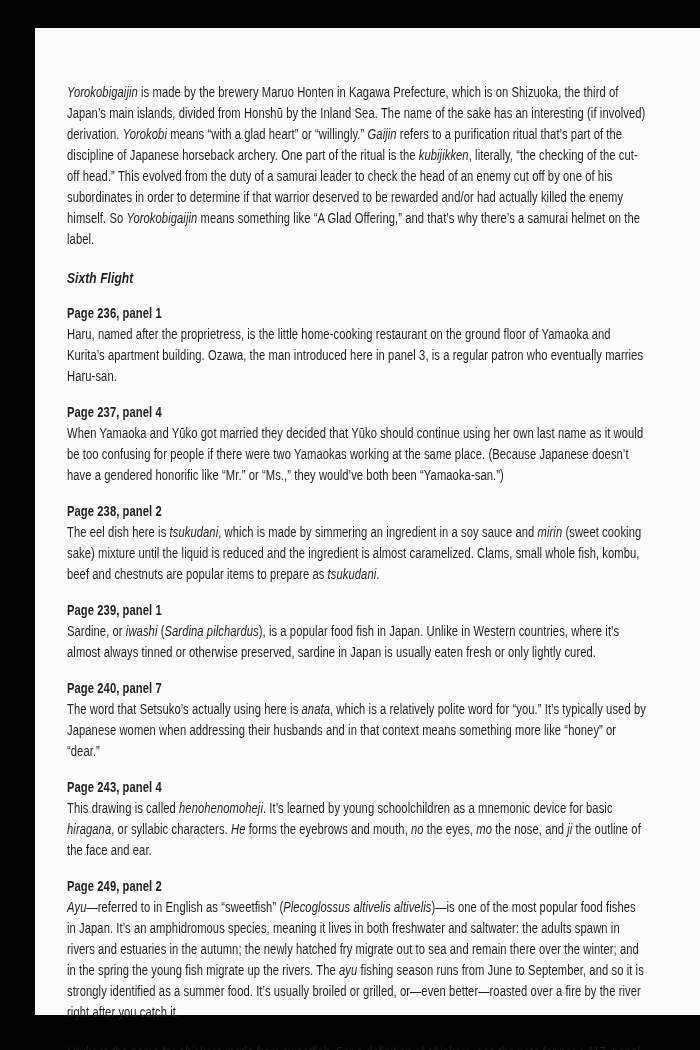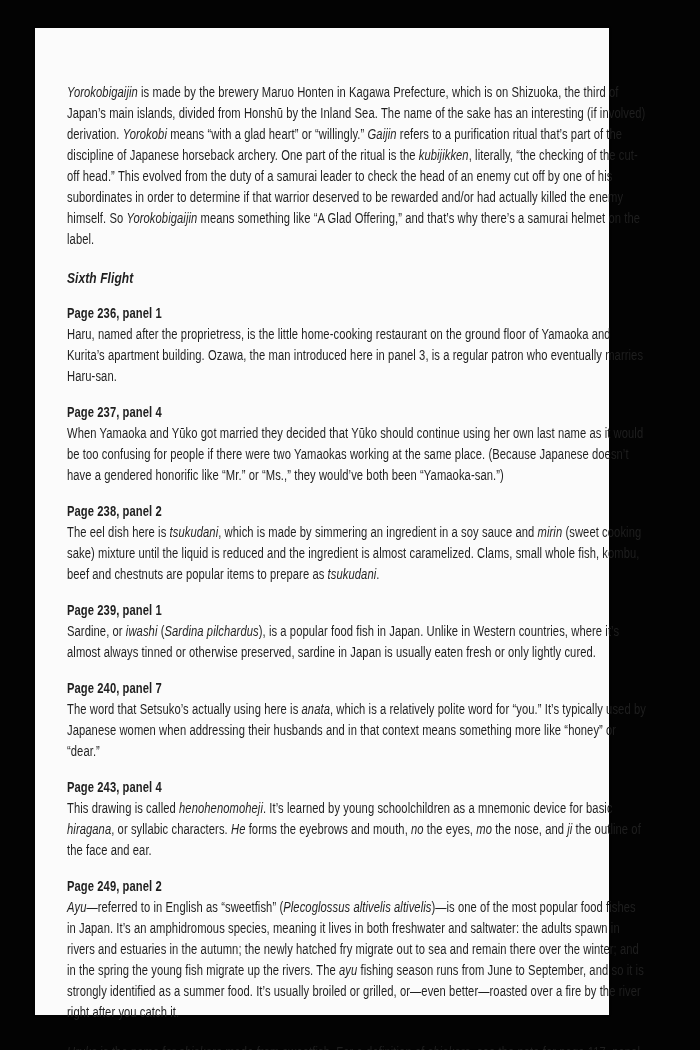--- a/index.html
+++ b/index.html
@@ -11,21 +11,21 @@
     width: 700px;
     height: 1050px;
     position: relative;
     overflow: hidden;
     font-family: "Liberation Sans", sans-serif;
   }
   .paper {
     position: absolute;
     left: 35px;
     top: 28px;
-    width: 574px;
+    width: 665px;
     height: 987px;
     background: #fbfbfb;
     box-shadow: 0 0 2px rgba(0,0,0,0.6);
   }
   .content {
     position: absolute;
     left: 32px;
     top: 54px;
     width: 726px;
     transform: scaleX(0.8);

